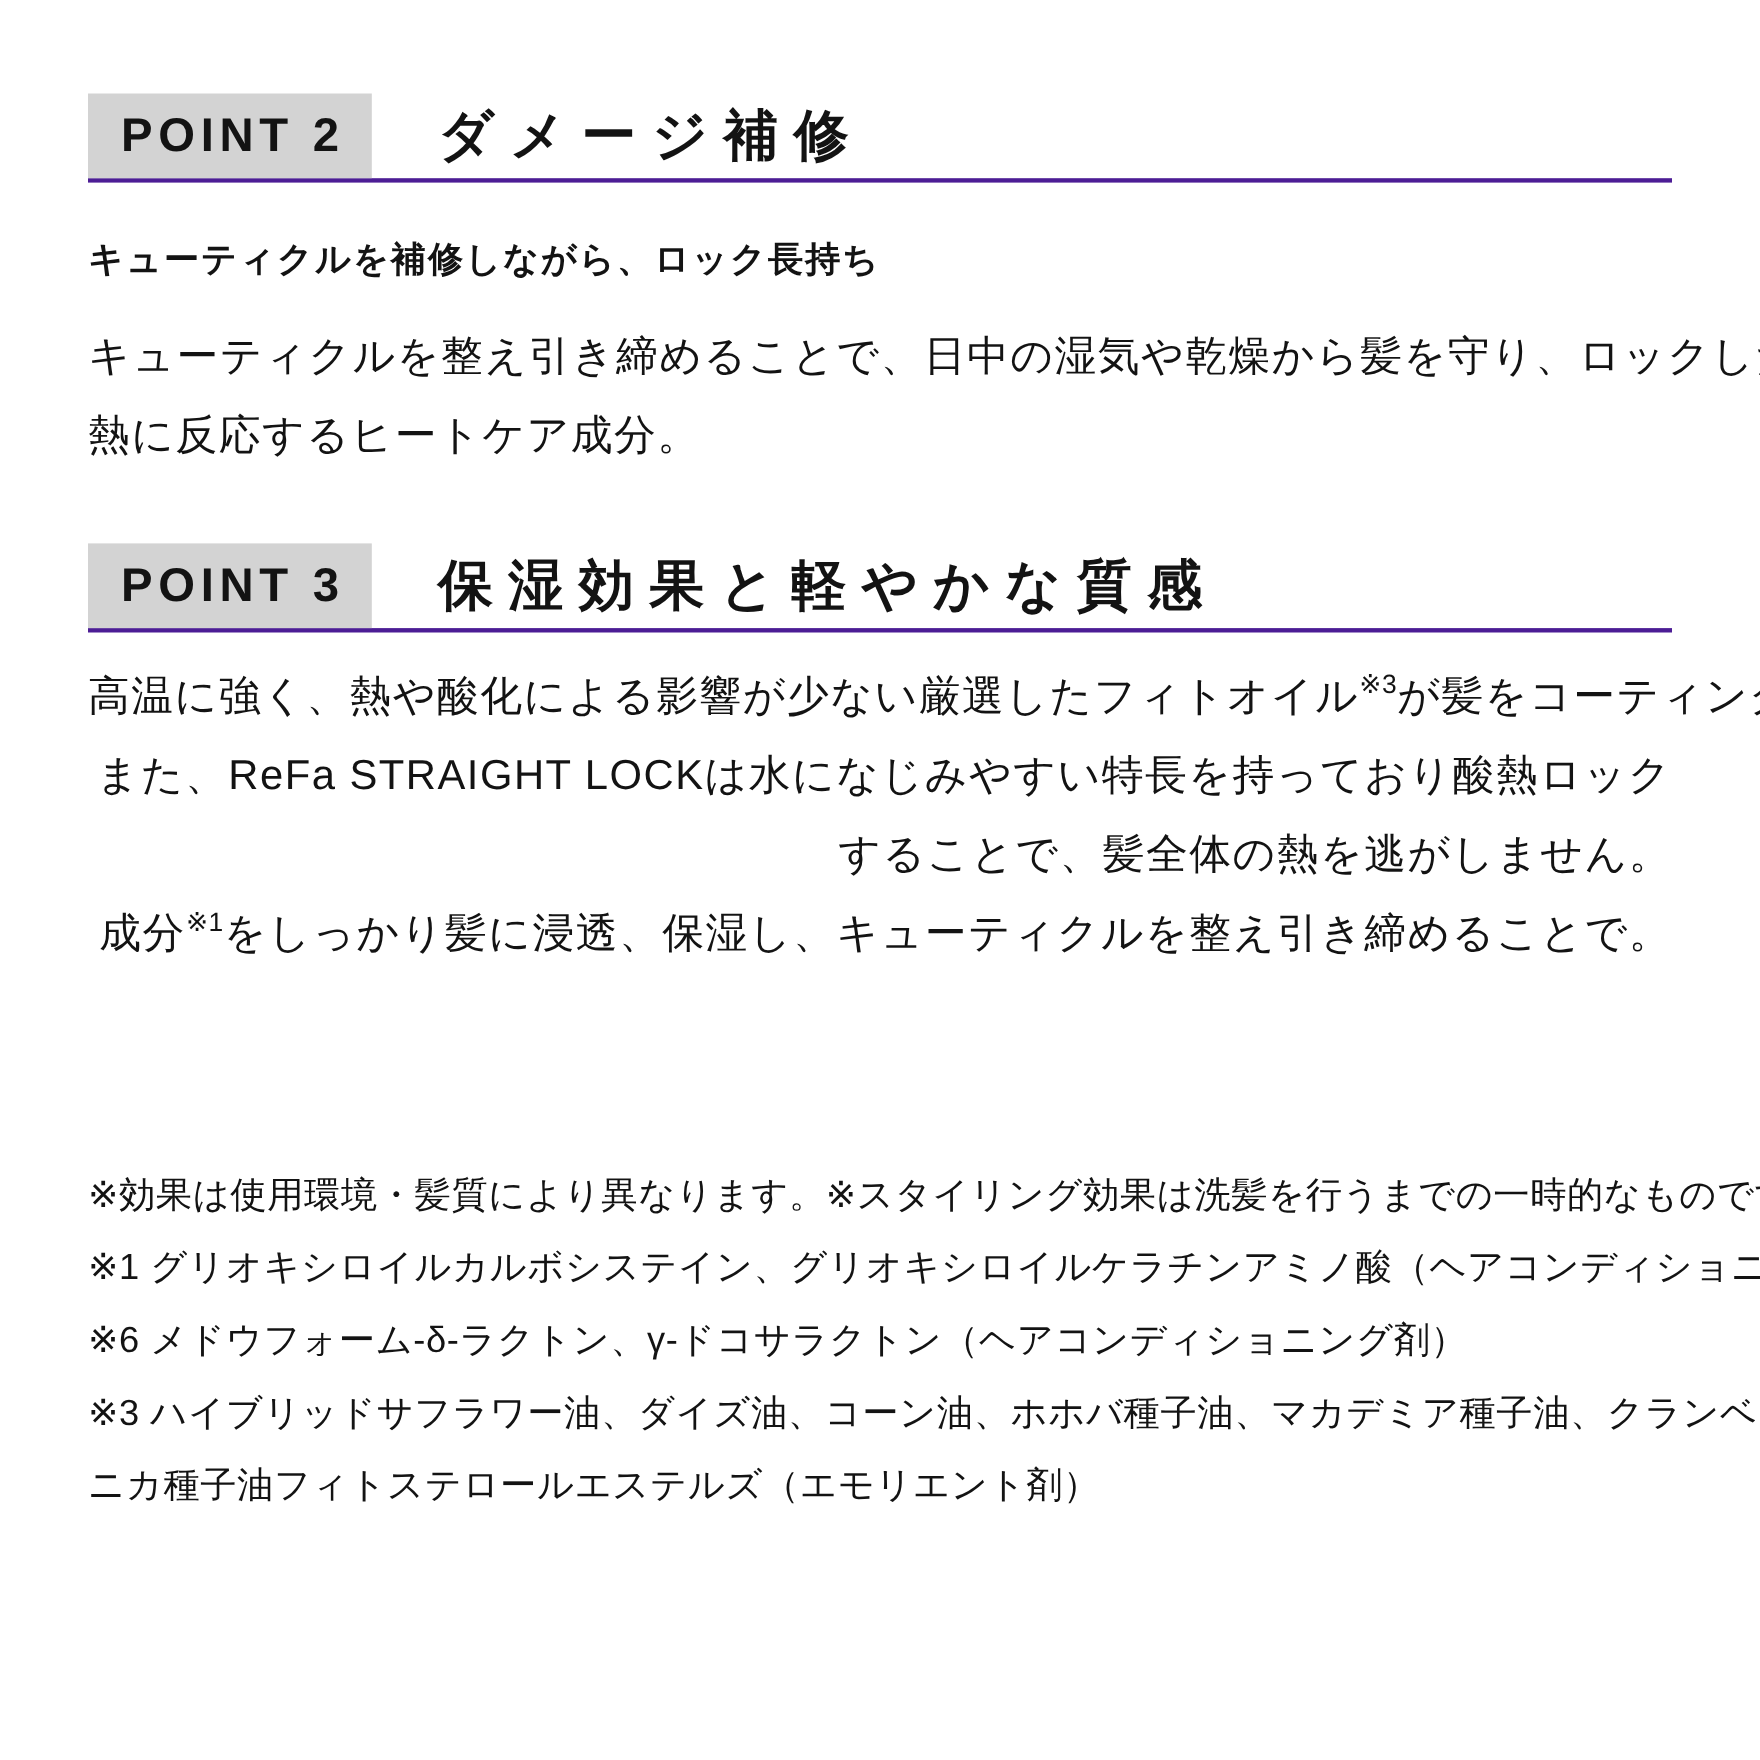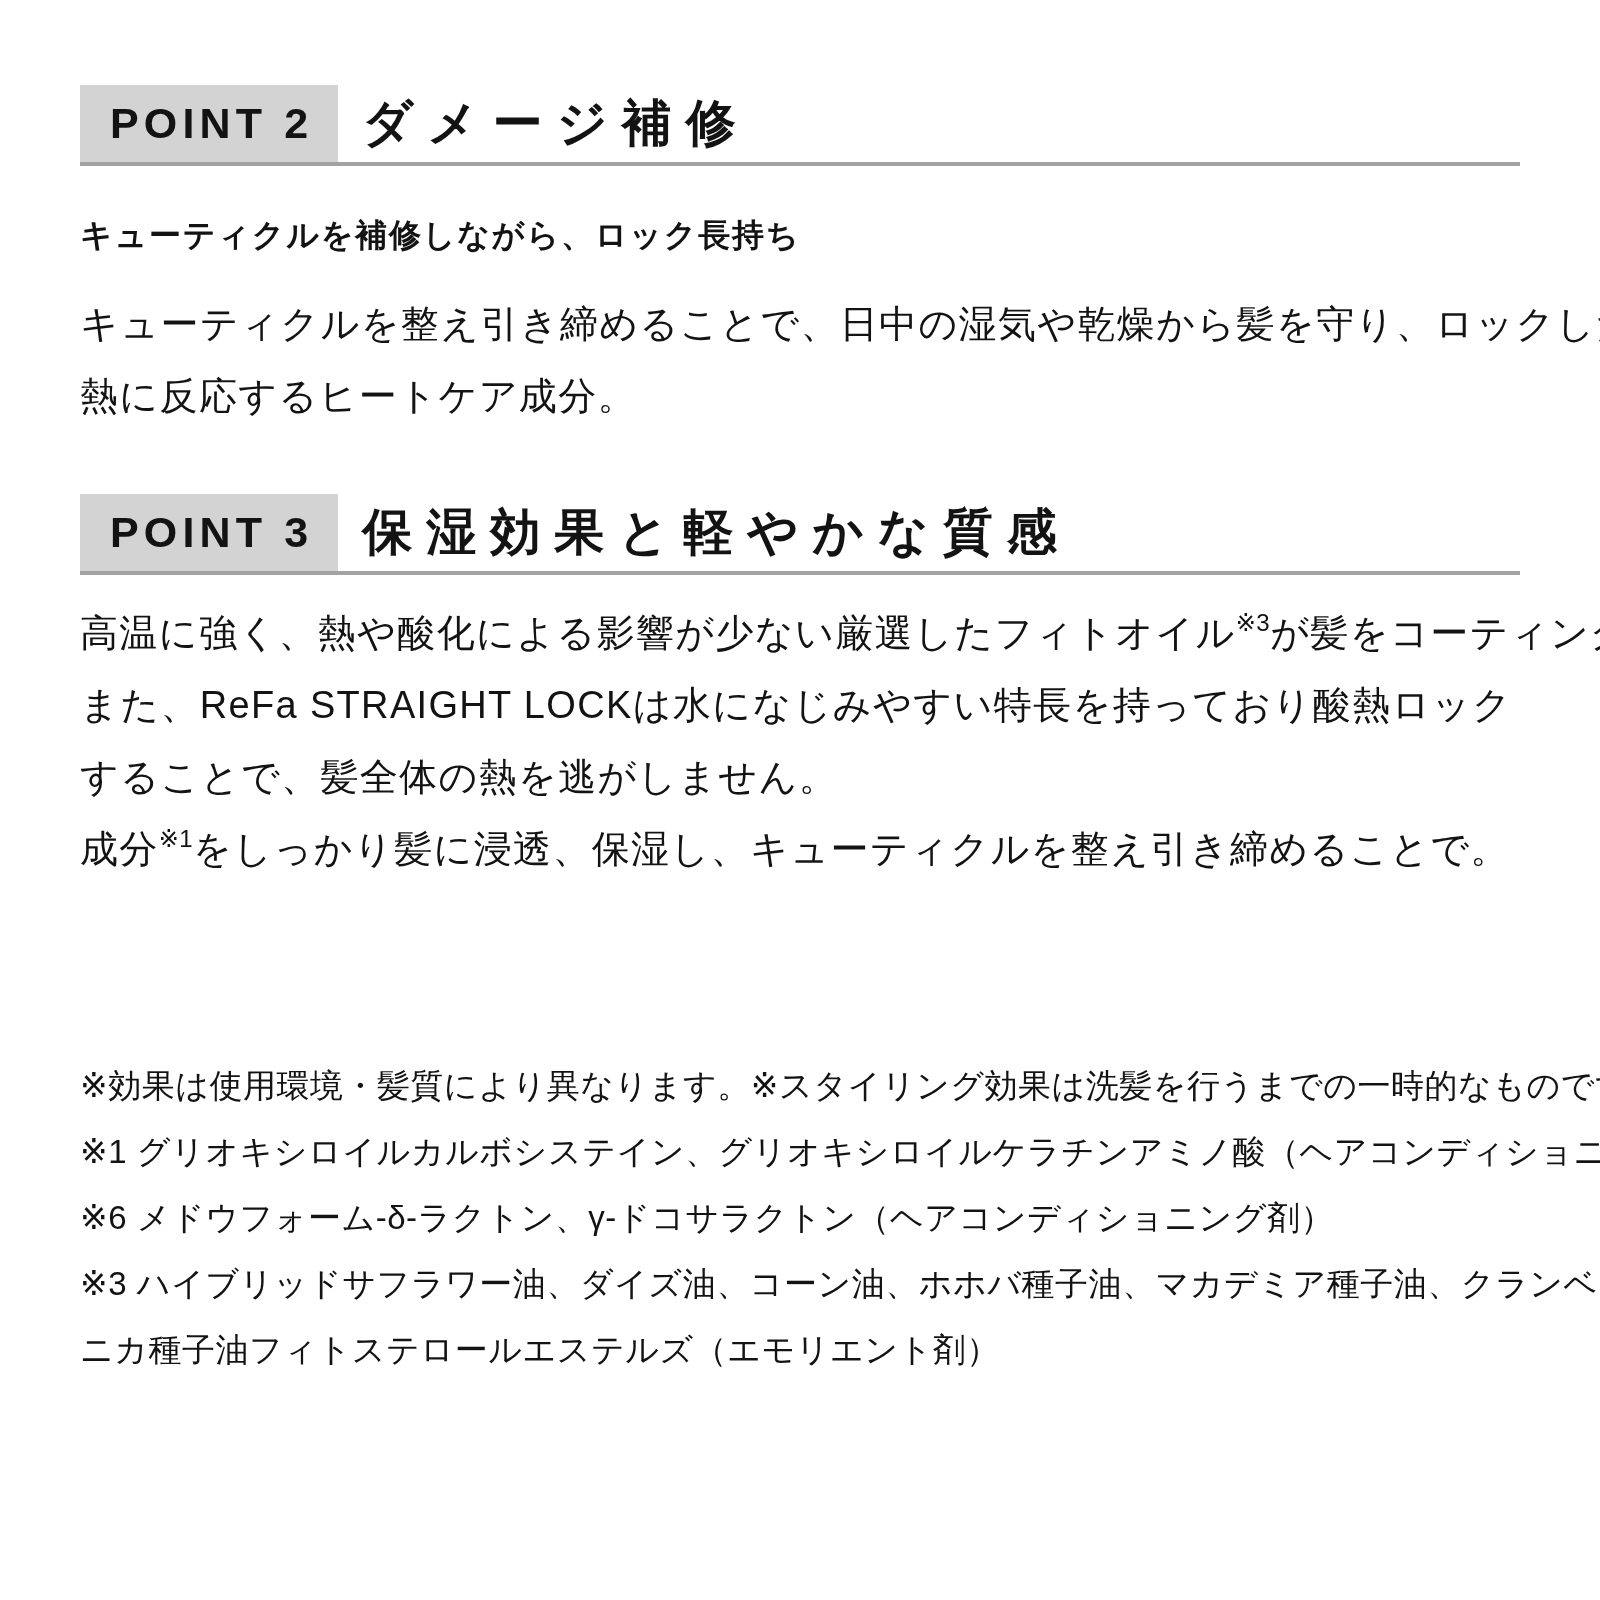--- a/index.html
+++ b/index.html
@@ -18,42 +18,42 @@
     box-sizing: border-box;
     width: 1600px;
     height: 1600px;
     padding: 85px 80px 0 80px;
   }
 
   
   .section-header {
     display: flex;
     align-items: center;
-    border-bottom: 4px solid #a3a3a3;
+    border-bottom: 4px solid #4c1d95;
     height: 77px;
   }
   .point-chip {
     background: #d3d3d3;
     height: 77px;
     width: 253px;
     flex: 0 0 253px;
     display: flex;
     align-items: center;
     justify-content: center;
     font-size: 43px;
     font-weight: bold;
     letter-spacing: 0.12em;
     padding-left: 0.12em; 
     white-space: nowrap;
   }
   .section-title {
     font-size: 50px;
     font-weight: bold;
     letter-spacing: 0.28em;
-    margin-left: 24px;
+    margin-left: 60px;
     white-space: nowrap;
   }
 
   
   .subheading {
     margin-top: 38px;
     font-size: 32px;
     font-weight: bold;
     letter-spacing: 0.055em;
     line-height: 62px;
@@ -71,21 +71,21 @@
     line-height: 72px;
     white-space: nowrap;
   }
   .body-line sup {
     font-size: 24px;
     line-height: 0;
     vertical-align: 15px;
     letter-spacing: 0.02em;
   }
 
-  .section-2 { margin-top: 62px; }
+  .section-2 { margin-top: 62px; text-align: right; }
 
   
   .footnotes {
     margin-top: 168px;
     font-size: 33px;
     letter-spacing: 0.015em;
   }
   .footnote-line {
     line-height: 66px;
     white-space: nowrap;

